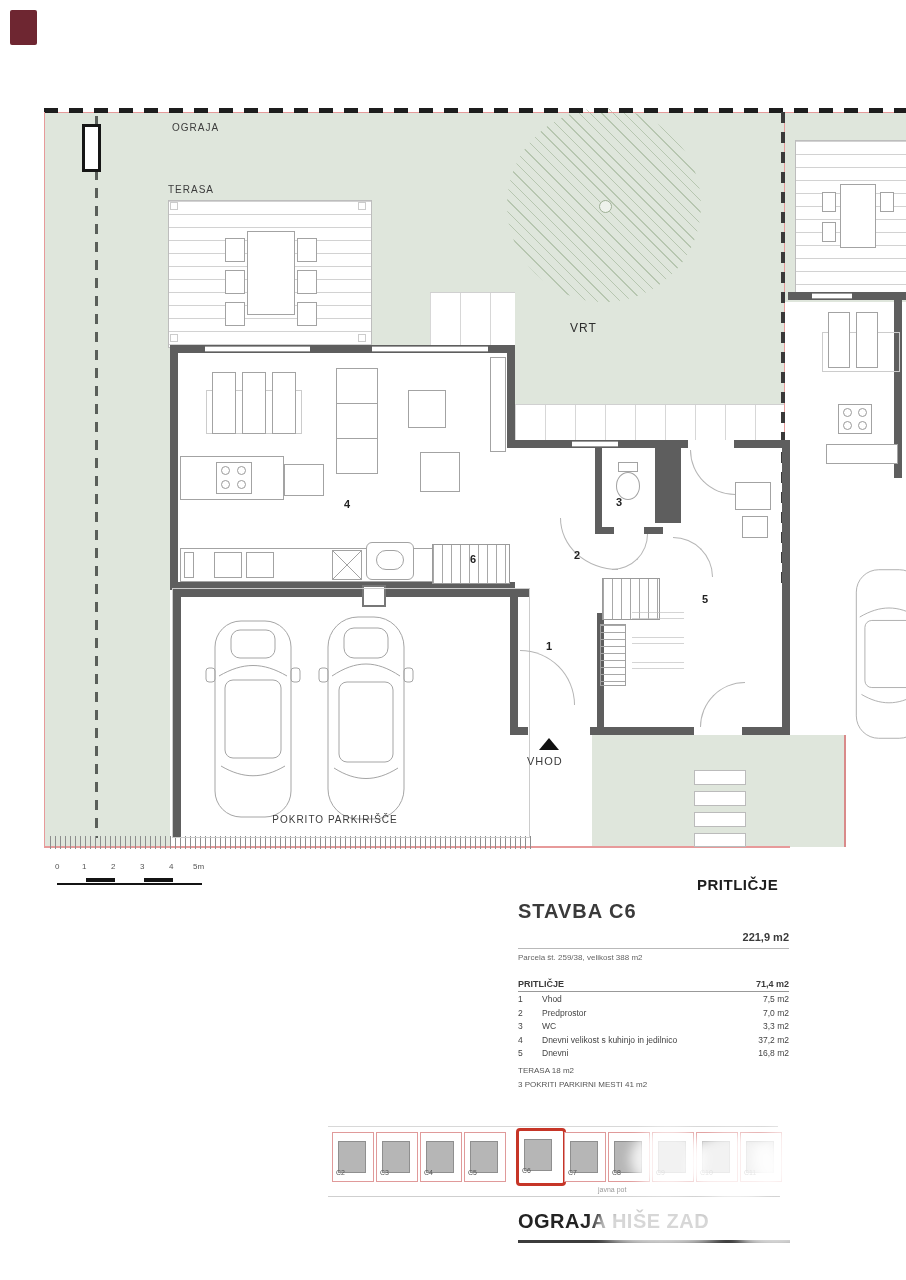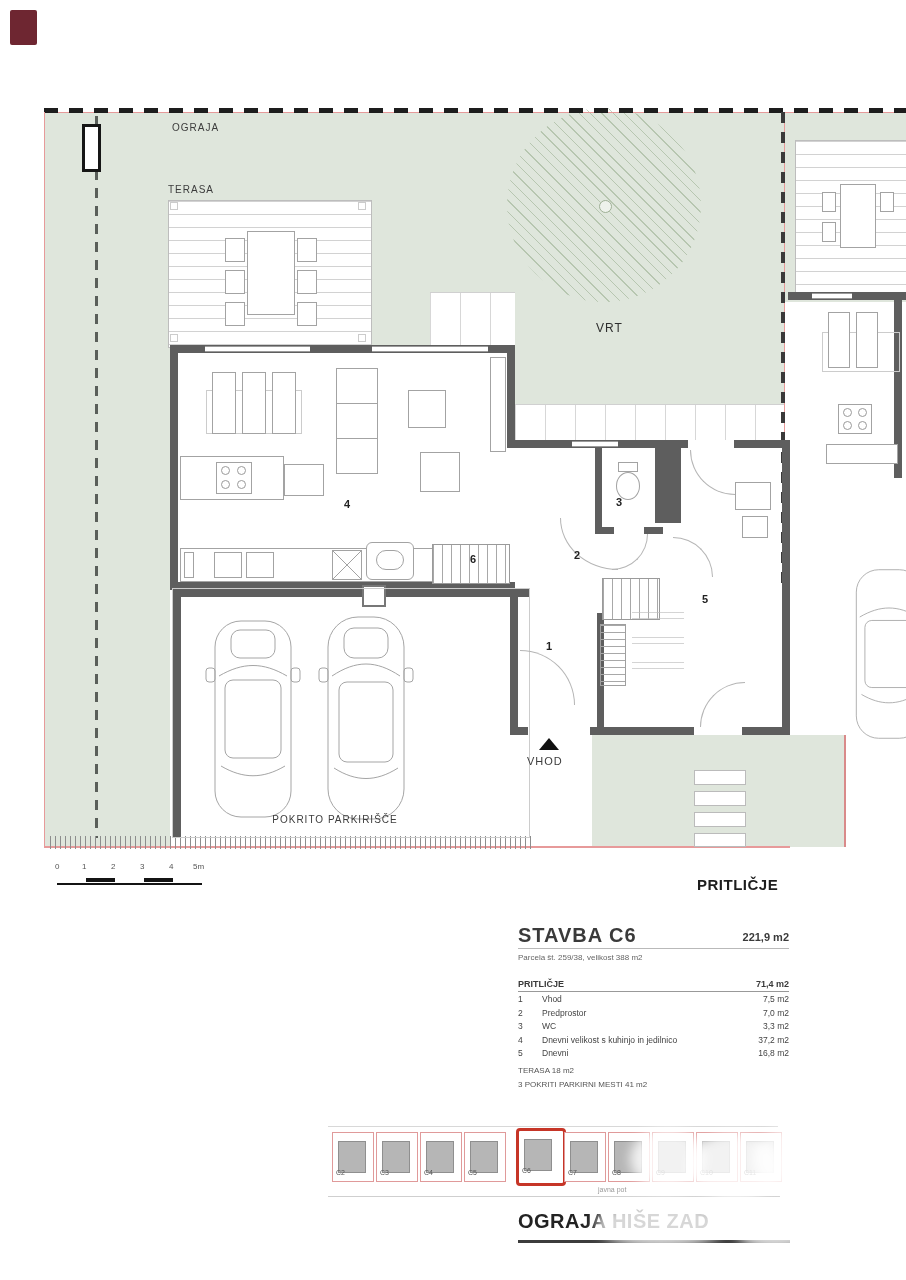--- a/index.html
+++ b/index.html
@@ -209,21 +209,21 @@
     <path d="M16,60 C40,46 60,46 84,60"></path>
     <path d="M18,150 C40,163 60,163 82,150"></path>
   </svg>
   <div class="furn" style="left:694px;top:770px;width:52px;height:15px;border-color:#bbb;"></div>
   <div class="furn" style="left:694px;top:791px;width:52px;height:15px;border-color:#bbb;"></div>
   <div class="furn" style="left:694px;top:812px;width:52px;height:15px;border-color:#bbb;"></div>
   <div class="furn" style="left:694px;top:833px;width:52px;height:14px;border-color:#bbb;"></div>
 
   <span class="plabel" style="left:172px;top:122px;">OGRAJA</span>
   <span class="plabel" style="left:168px;top:184px;">TERASA</span>
-  <span class="plabel" style="left:596px;top:321px;font-size:12px;color:#2e2e2e;">VRT</span>
+  <span class="plabel" style="left:570px;top:321px;font-size:12px;color:#2e2e2e;">VRT</span>
   <div class="abs" style="left:539px;top:738px;width:0;height:0;border-left:10px solid transparent;border-right:10px solid transparent;border-bottom:12px solid #111;"></div>
   <span class="plabel" style="left:527px;top:755px;font-size:11px;">VHOD</span>
   <span class="plabel" style="left:225px;top:814px;width:220px;text-align:center;">POKRITO PARKIRIŠČE</span>
   <div>
       <span class="rnum" style="left: 546px; top: 640px;">1</span>
       <span class="rnum" style="left: 574px; top: 549px;">2</span>
       <span class="rnum" style="left: 616px; top: 496px;">3</span>
       <span class="rnum" style="left: 344px; top: 498px;">4</span>
       <span class="rnum" style="left: 702px; top: 593px;">5</span>
       <span class="rnum" style="left: 470px; top: 553px;">6</span>
@@ -239,21 +239,21 @@
         <span style="position: absolute; left: 138px;">5m</span>
       </div>
     <div class="abs" style="left:2px;top:14px;width:145px;height:7px;border-bottom:2px solid #141414;">
       <div class="abs" style="left:29px;top:2px;width:29px;height:4px;background:#141414;"></div>
       <div class="abs" style="left:87px;top:2px;width:29px;height:4px;background:#141414;"></div>
     </div>
   </div>
 
   <span class="abs" style="left:697px;top:876px;font-size:15px;font-weight:bold;letter-spacing:.5px;color:#1d1d1d;">PRITLIČJE</span>
 
-  <span class="h-building" style="left:518px;top:924px;">STAVBA C6</span>
+  <span class="h-building" style="left:518px;top:900px;">STAVBA C6</span>
   <span class="h-area" style="left:718px;top:931px;width:71px;text-align:right;">221,9 m2</span>
   <div class="hair" style="left:518px;top:948px;width:271px;"></div>
   <span class="tiny" style="left:518px;top:953px;">Parcela št. 259/38, velikost 388 m2</span>
 
   <span class="thead" style="left:518px;top:979px;">PRITLIČJE</span>
   <span class="thead" style="left:729px;top:979px;width:60px;text-align:right;">71,4 m2</span>
   <div class="hair" style="left:518px;top:991px;width:271px;background:#999;"></div>
   <div class="abs" style="left:518px;top:993px;width:271px;">
       <div class="trow">
         <span class="tn">1</span>

